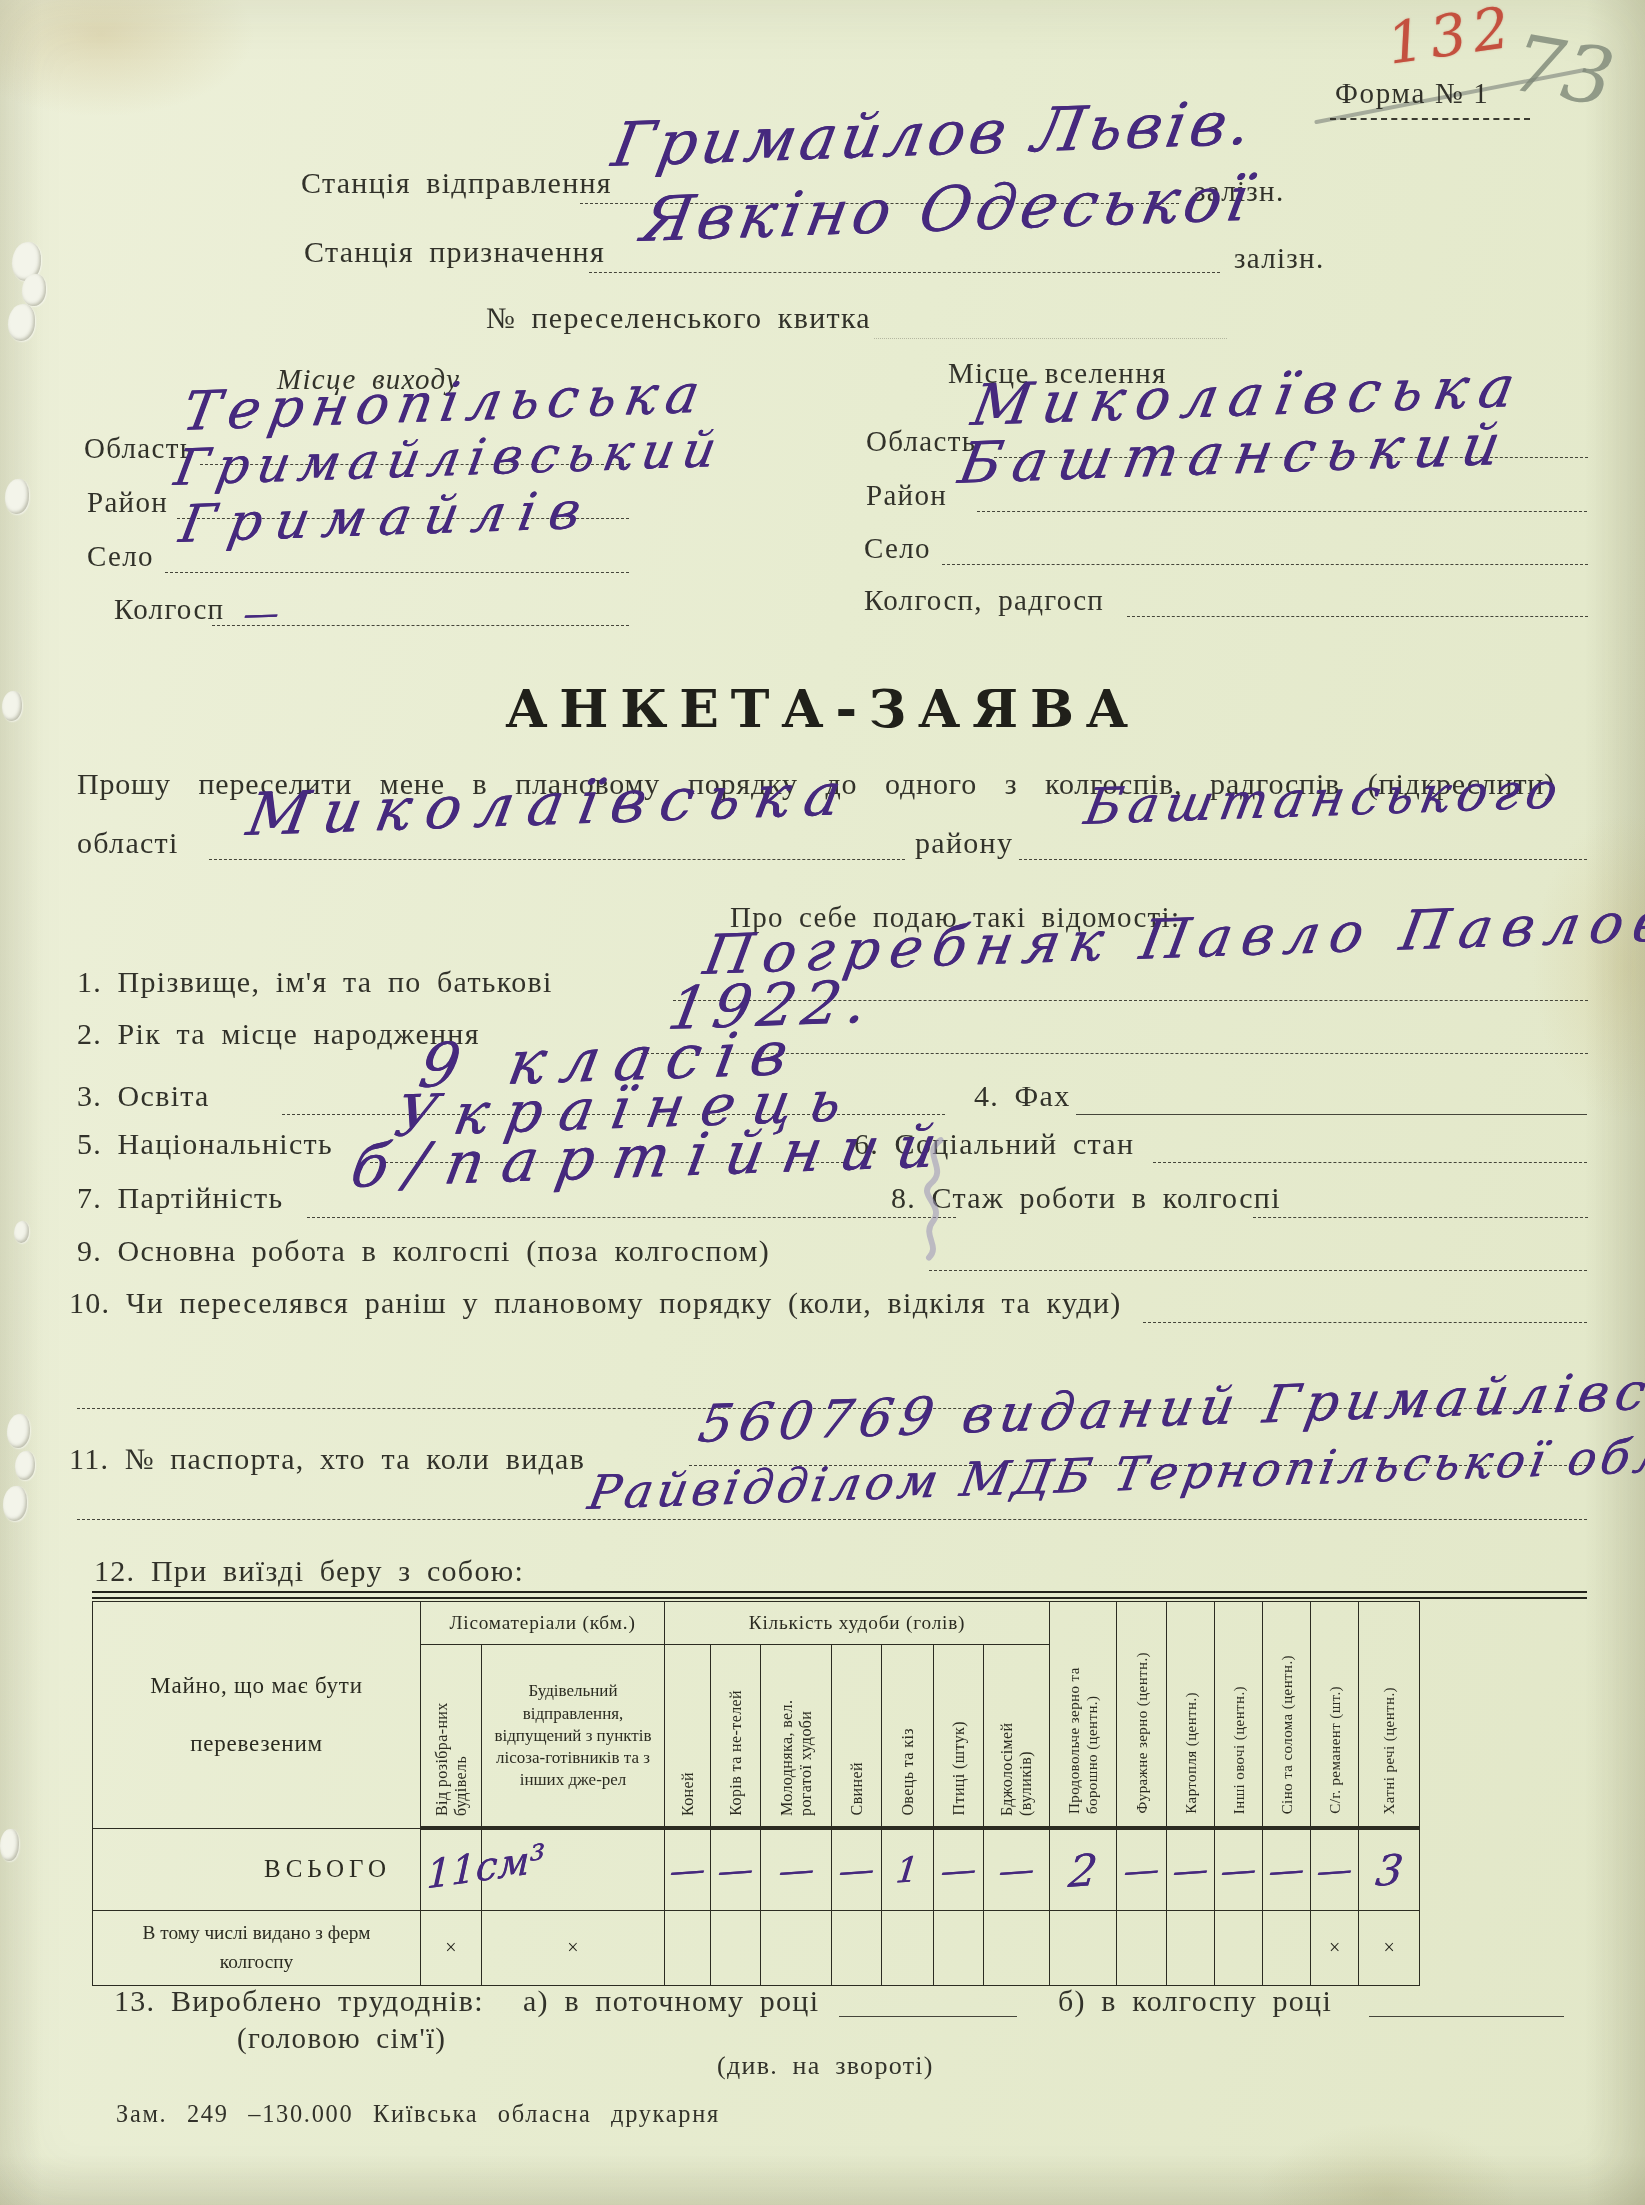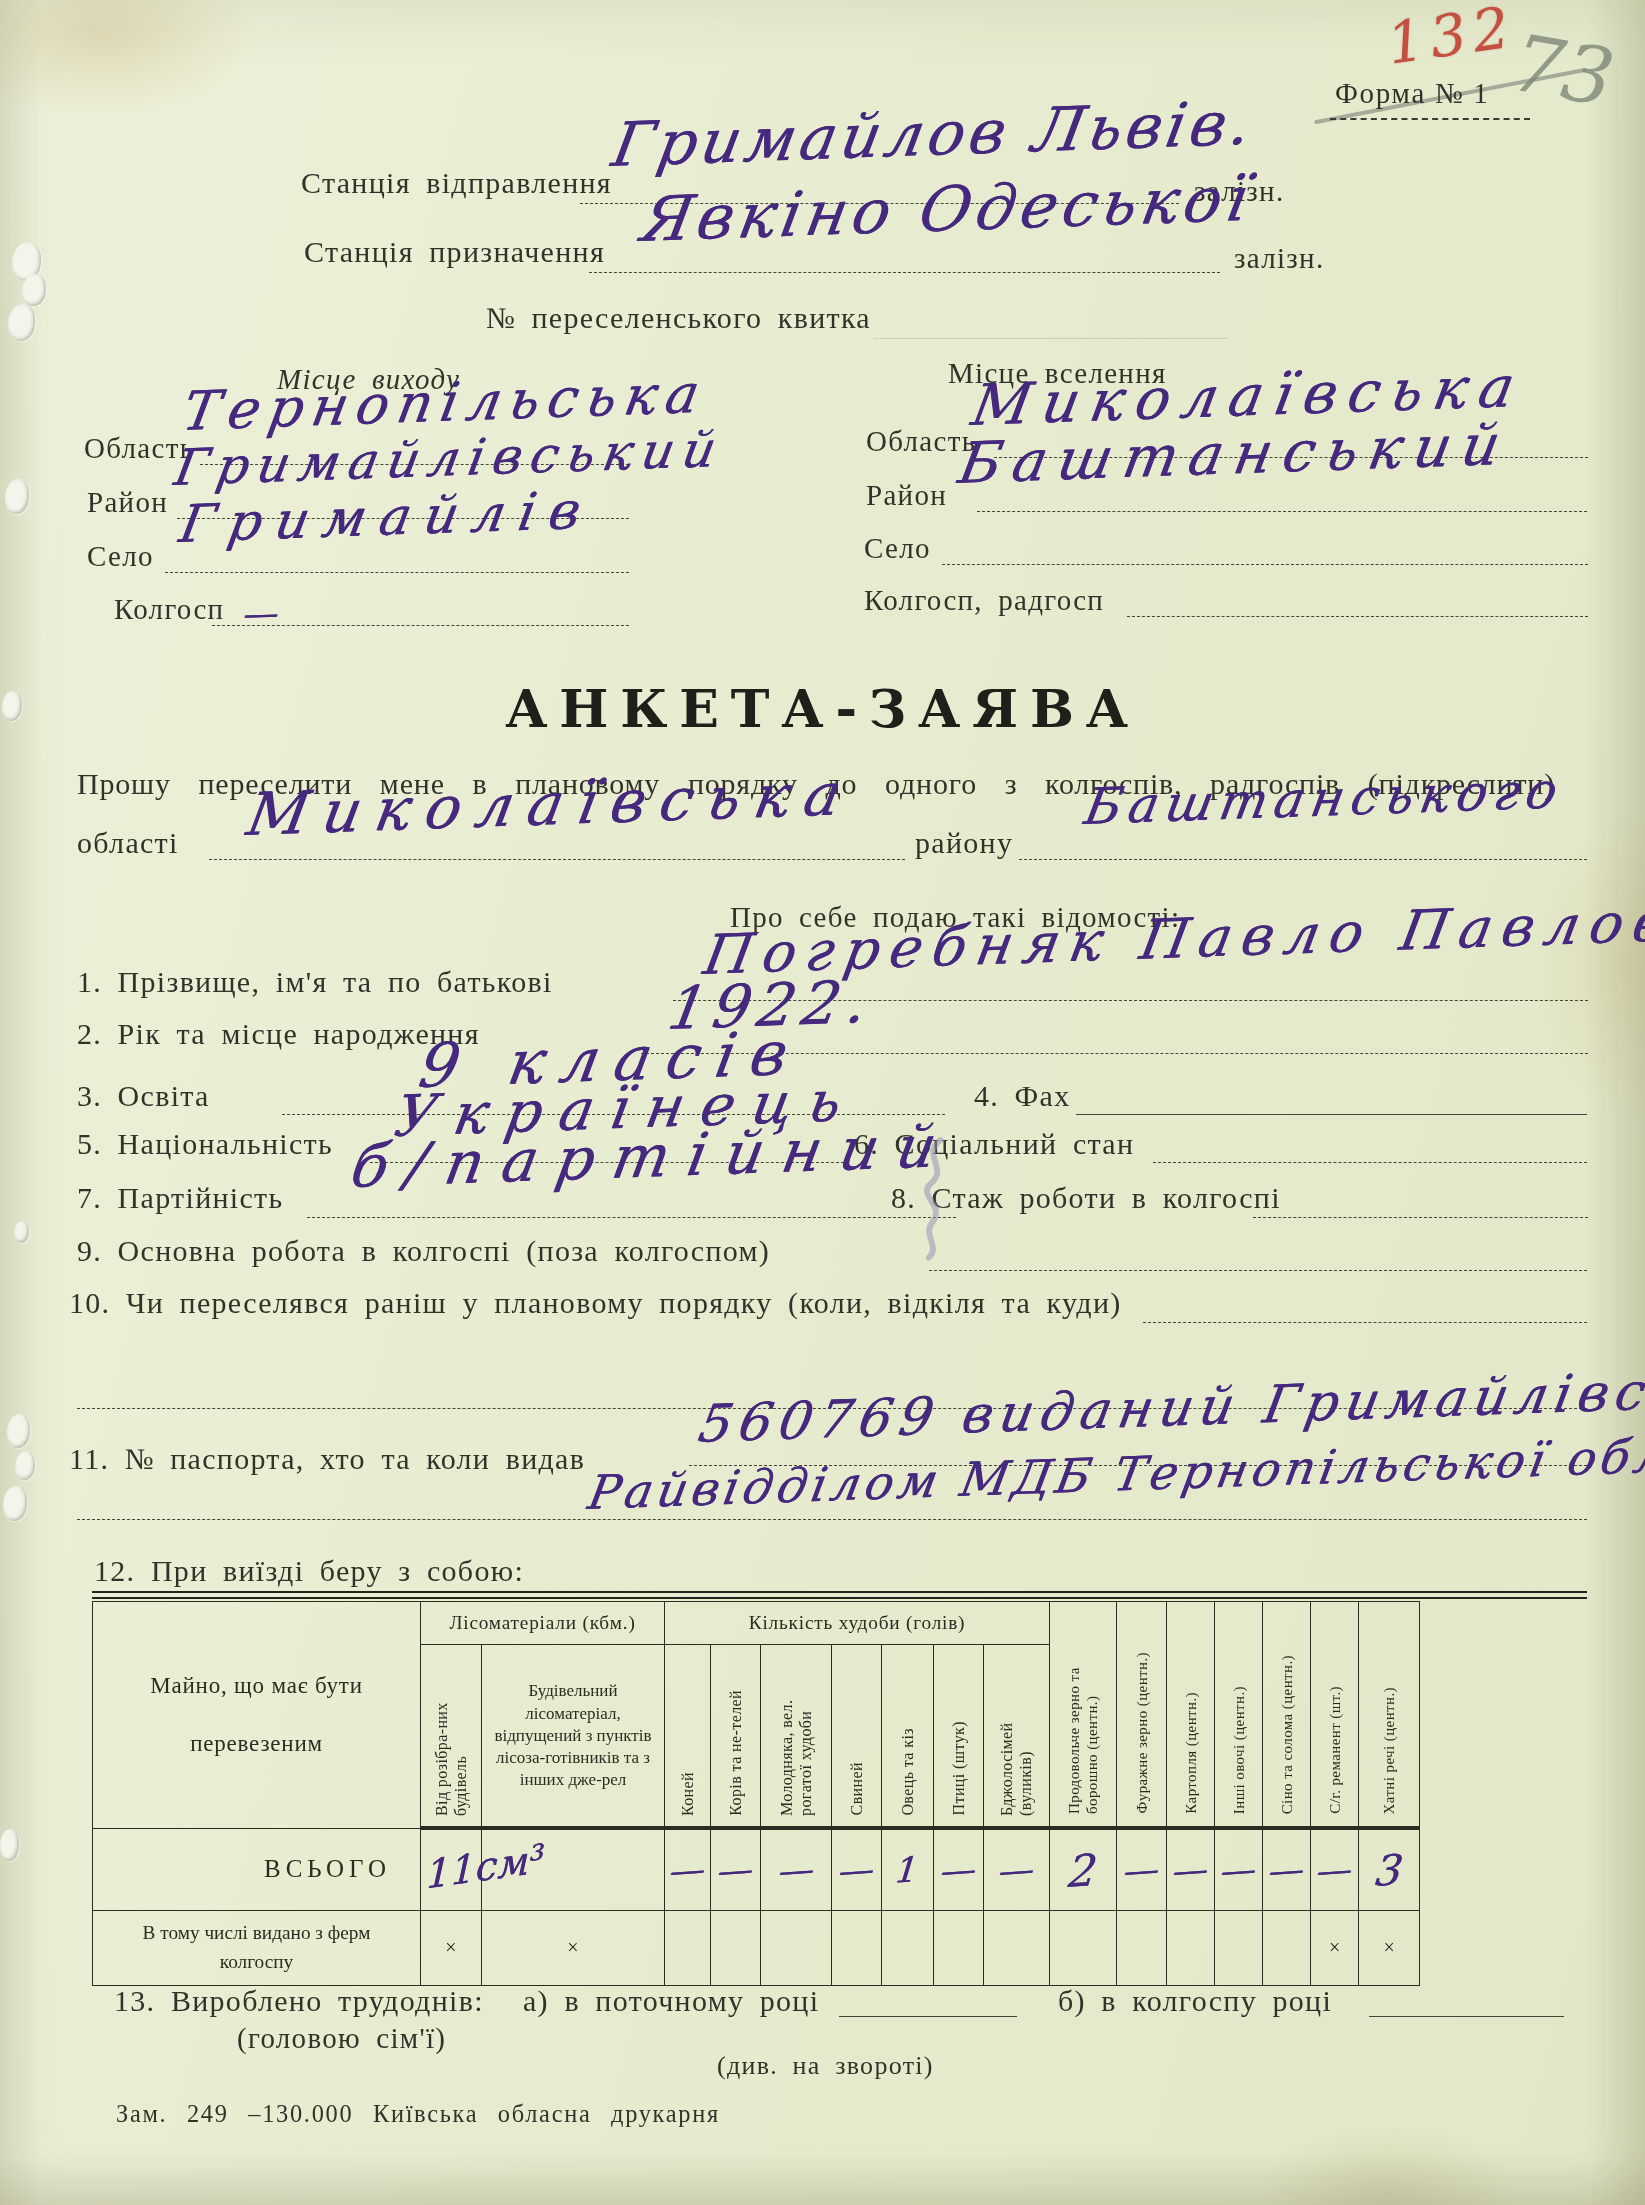--- a/index.html
+++ b/index.html
@@ -228,21 +228,21 @@
       <th class="th-tall th-bb" rowspan="2"><span class="vt vt2">Продовольче зерно та борошно (центн.)</span></th>
       <th class="th-tall th-bb" rowspan="2"><span class="vt vt2">Фуражне зерно (центн.)</span></th>
       <th class="th-tall th-bb" rowspan="2"><span class="vt vt2">Картопля (центн.)</span></th>
       <th class="th-tall th-bb" rowspan="2"><span class="vt vt2">Інші овочі (центн.)</span></th>
       <th class="th-tall th-bb" rowspan="2"><span class="vt vt2">Сіно та солома (центн.)</span></th>
       <th class="th-tall th-bb" rowspan="2"><span class="vt vt2">С/г. реманент (шт.)</span></th>
       <th class="th-tall th-bb" rowspan="2"><span class="vt vt2">Хатні речі (центн.)</span></th>
     </tr>
     <tr class="tr-sub">
       <th class="th-vert"><span class="vt">Від розібра-них будівель</span></th>
-      <th class="th-build"><span>Будівельний лісоматеріал, відпущений з пунктів лісоза-готівників та з інших дже-рел</span></th>
+      <th class="th-build"><span>Будівельний відправлення, відпущений з пунктів лісоза-готівників та з інших дже-рел</span></th>
       <th class="th-vert"><span class="vt">Коней</span></th>
       <th class="th-vert"><span class="vt">Корів та не-телей</span></th>
       <th class="th-vert"><span class="vt">Молодняка, вел. рогатої худоби</span></th>
       <th class="th-vert"><span class="vt">Свиней</span></th>
       <th class="th-vert"><span class="vt">Овець та кіз</span></th>
       <th class="th-vert"><span class="vt">Птиці (штук)</span></th>
       <th class="th-vert"><span class="vt">Бджолосімей (вуликів)</span></th>
     </tr>
     <tr>
       <td class="td-totlabel">ВСЬОГО</td>

